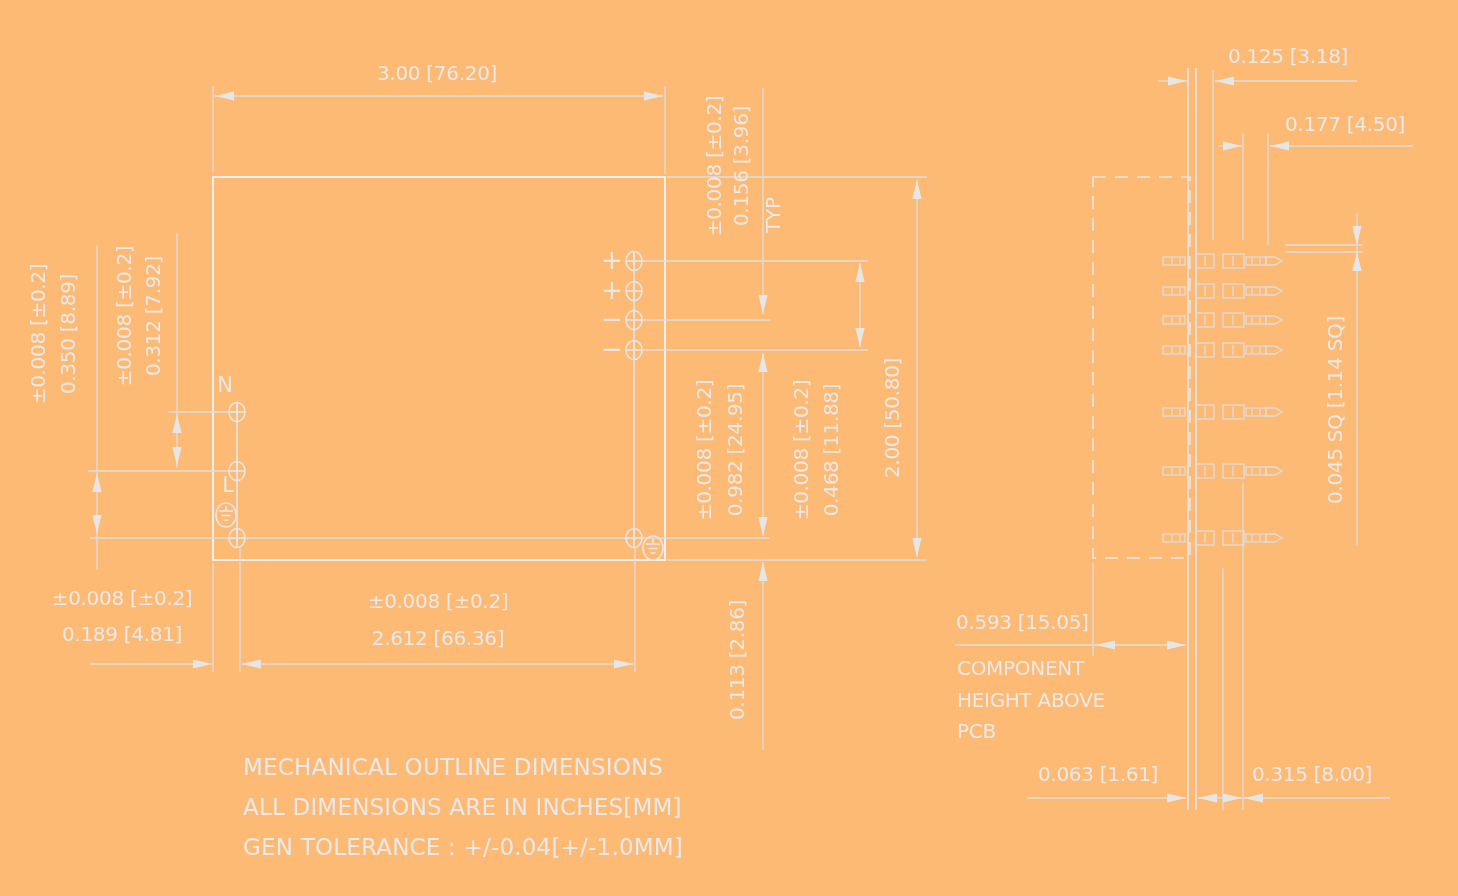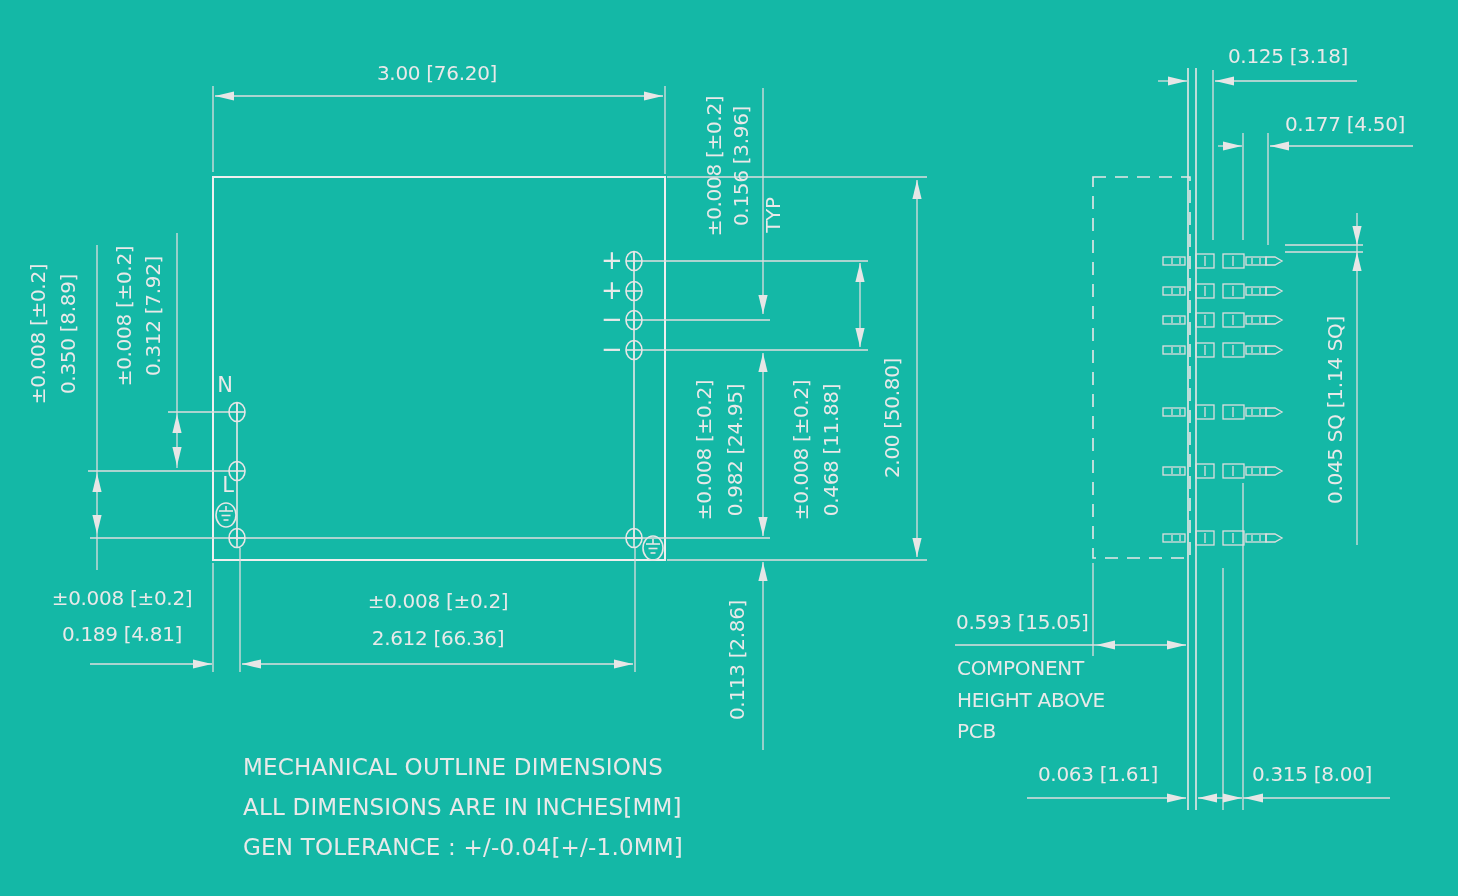--- a/index.html
+++ b/index.html
@@ -1,16 +1,16 @@
 <!DOCTYPE html>
 <html><head>
 <meta charset="utf-8">
 <style>
   html,body{margin:0;padding:0;background:#000;}
-  .stage{position:relative;width:1458px;height:896px;background:#14b8a6;overflow:hidden;
+  .stage{position:relative;width:1458px;height:896px;background:#fdba74;overflow:hidden;
          font-family:"DejaVu Sans","Liberation Sans",sans-serif;}
   svg{position:absolute;left:0;top:0;}
   text{fill:#e9e9e9;}
   .dim{font-size:20px;letter-spacing:-0.3px;}
   .note{font-size:23px;letter-spacing:0.2px;}
   .pinlbl{font-size:26px;}
   .lbl{font-size:21px;}
   .dl{stroke:#dedede;stroke-width:1.3;fill:none;}
   .ol{stroke:#efefef;stroke-width:2;fill:none;}
   .pl{stroke:#e6e6e6;stroke-width:1.6;fill:none;}

